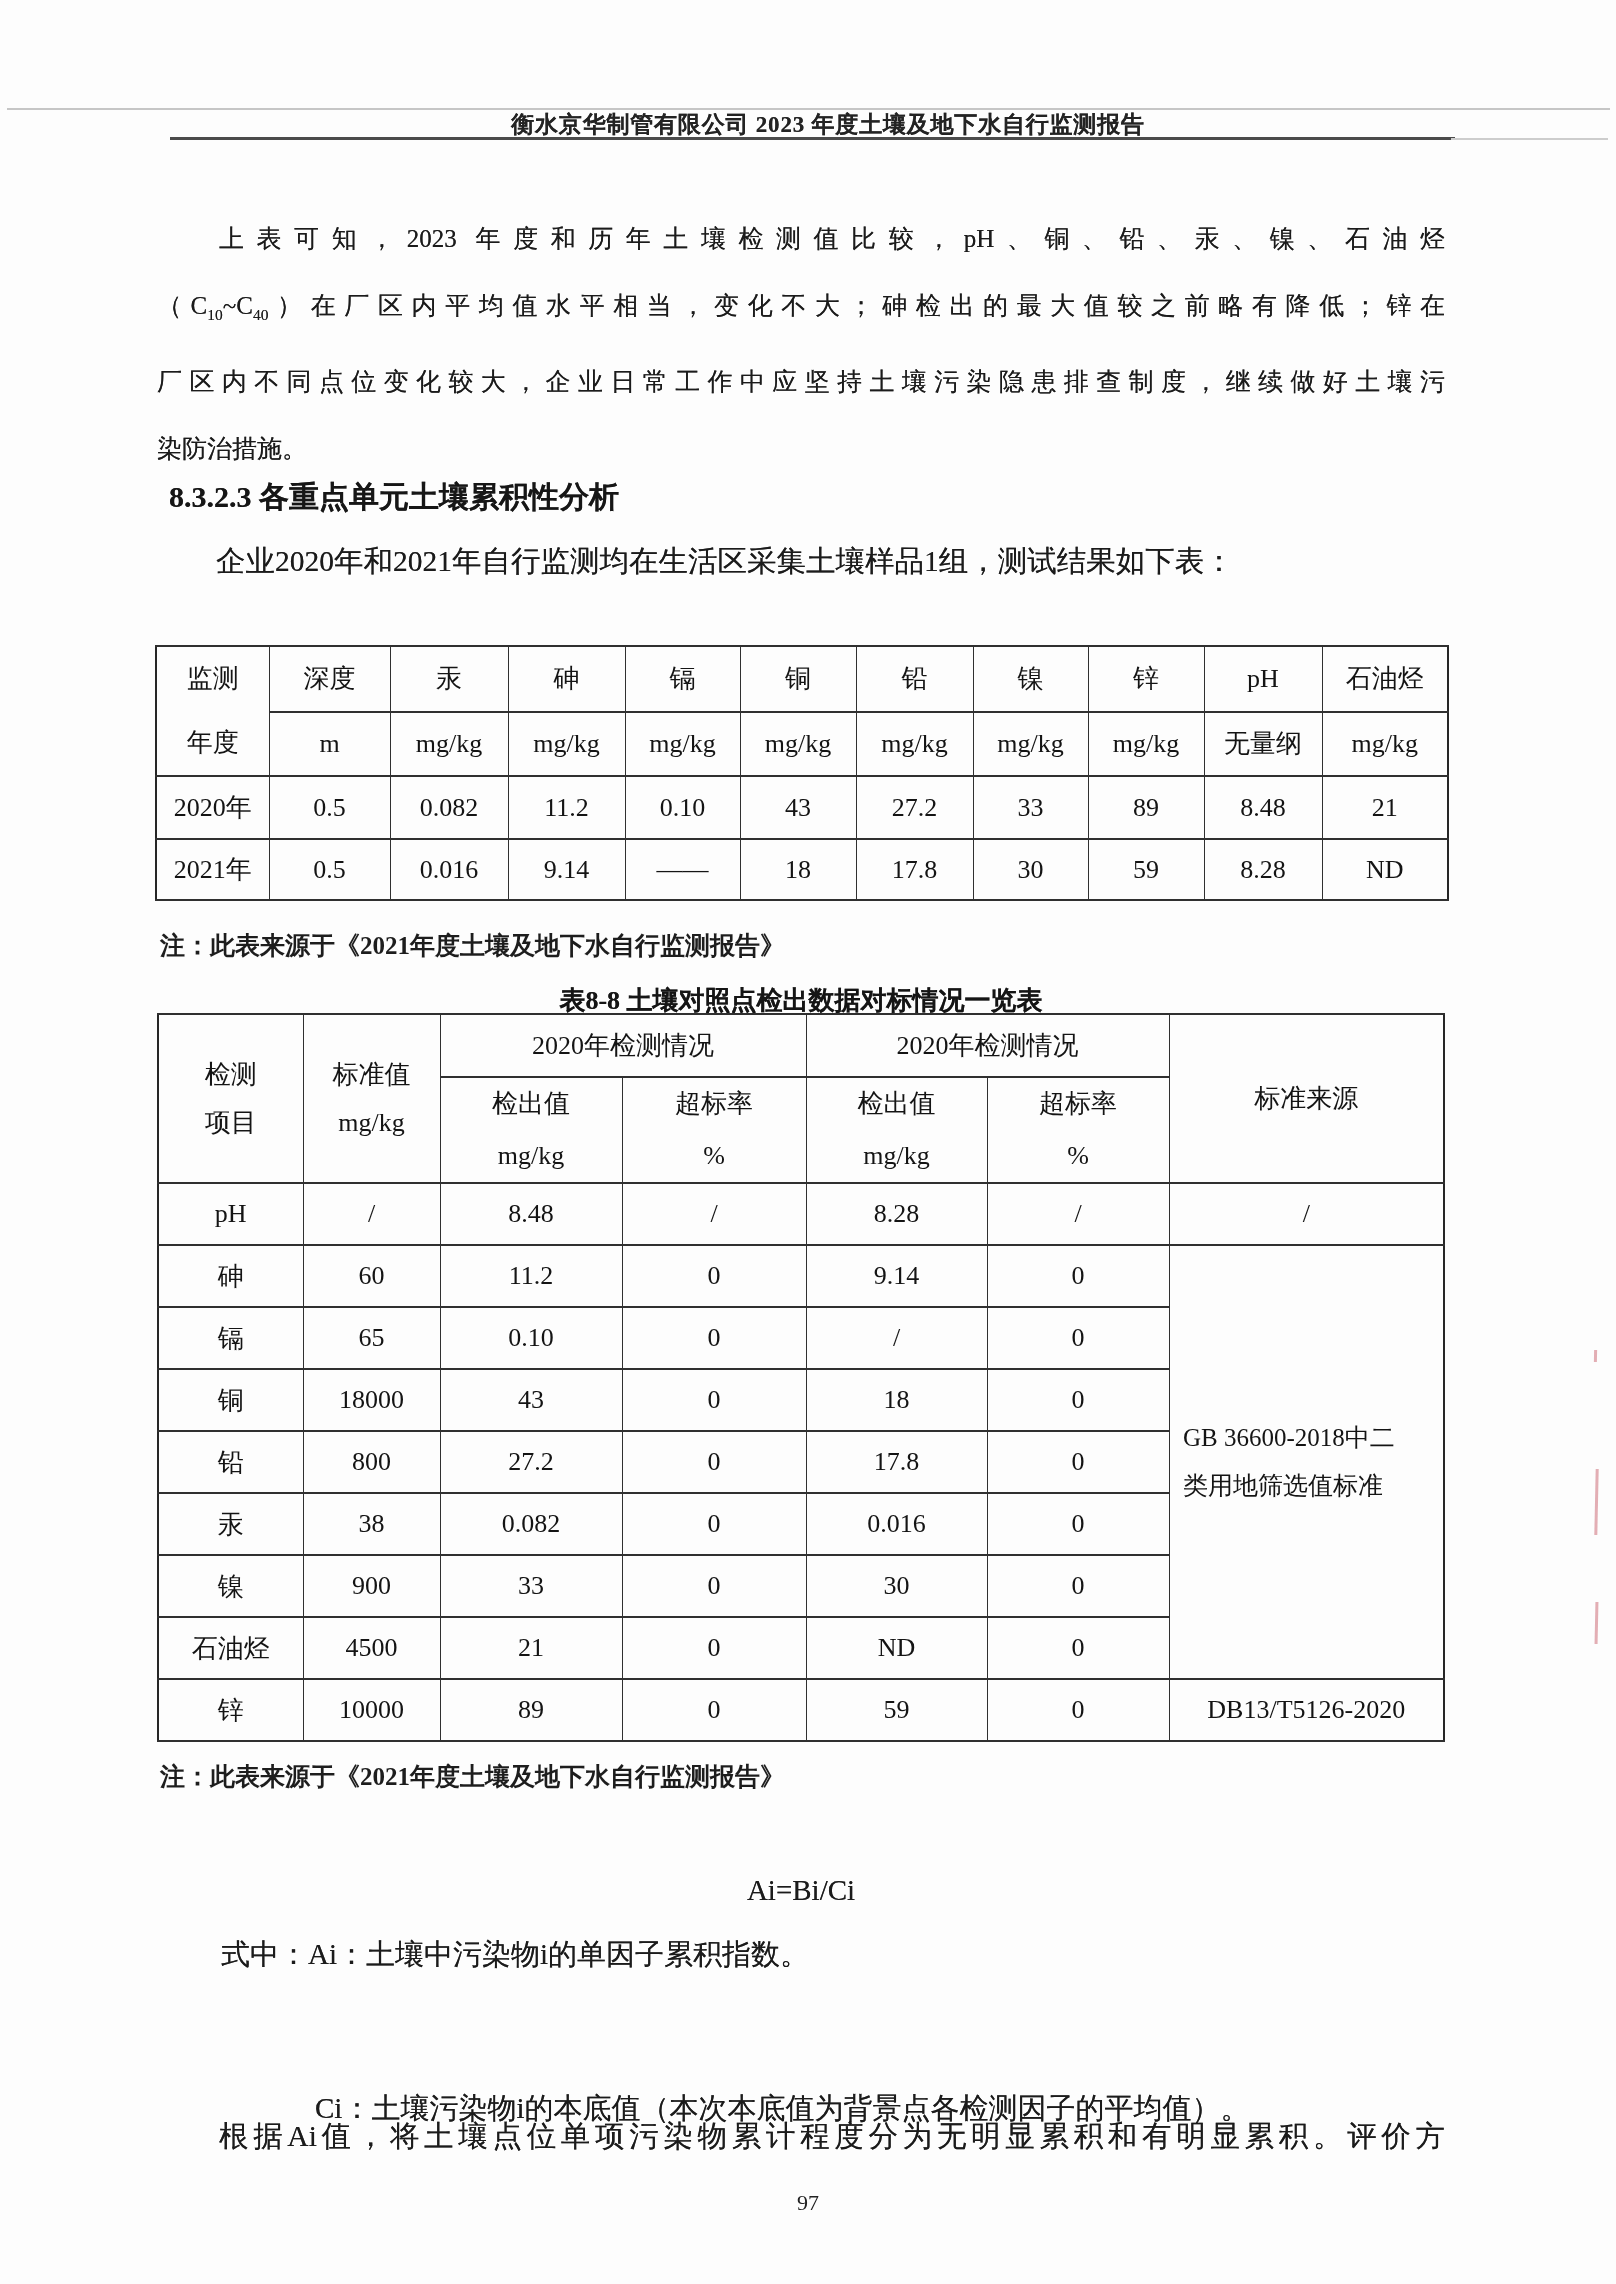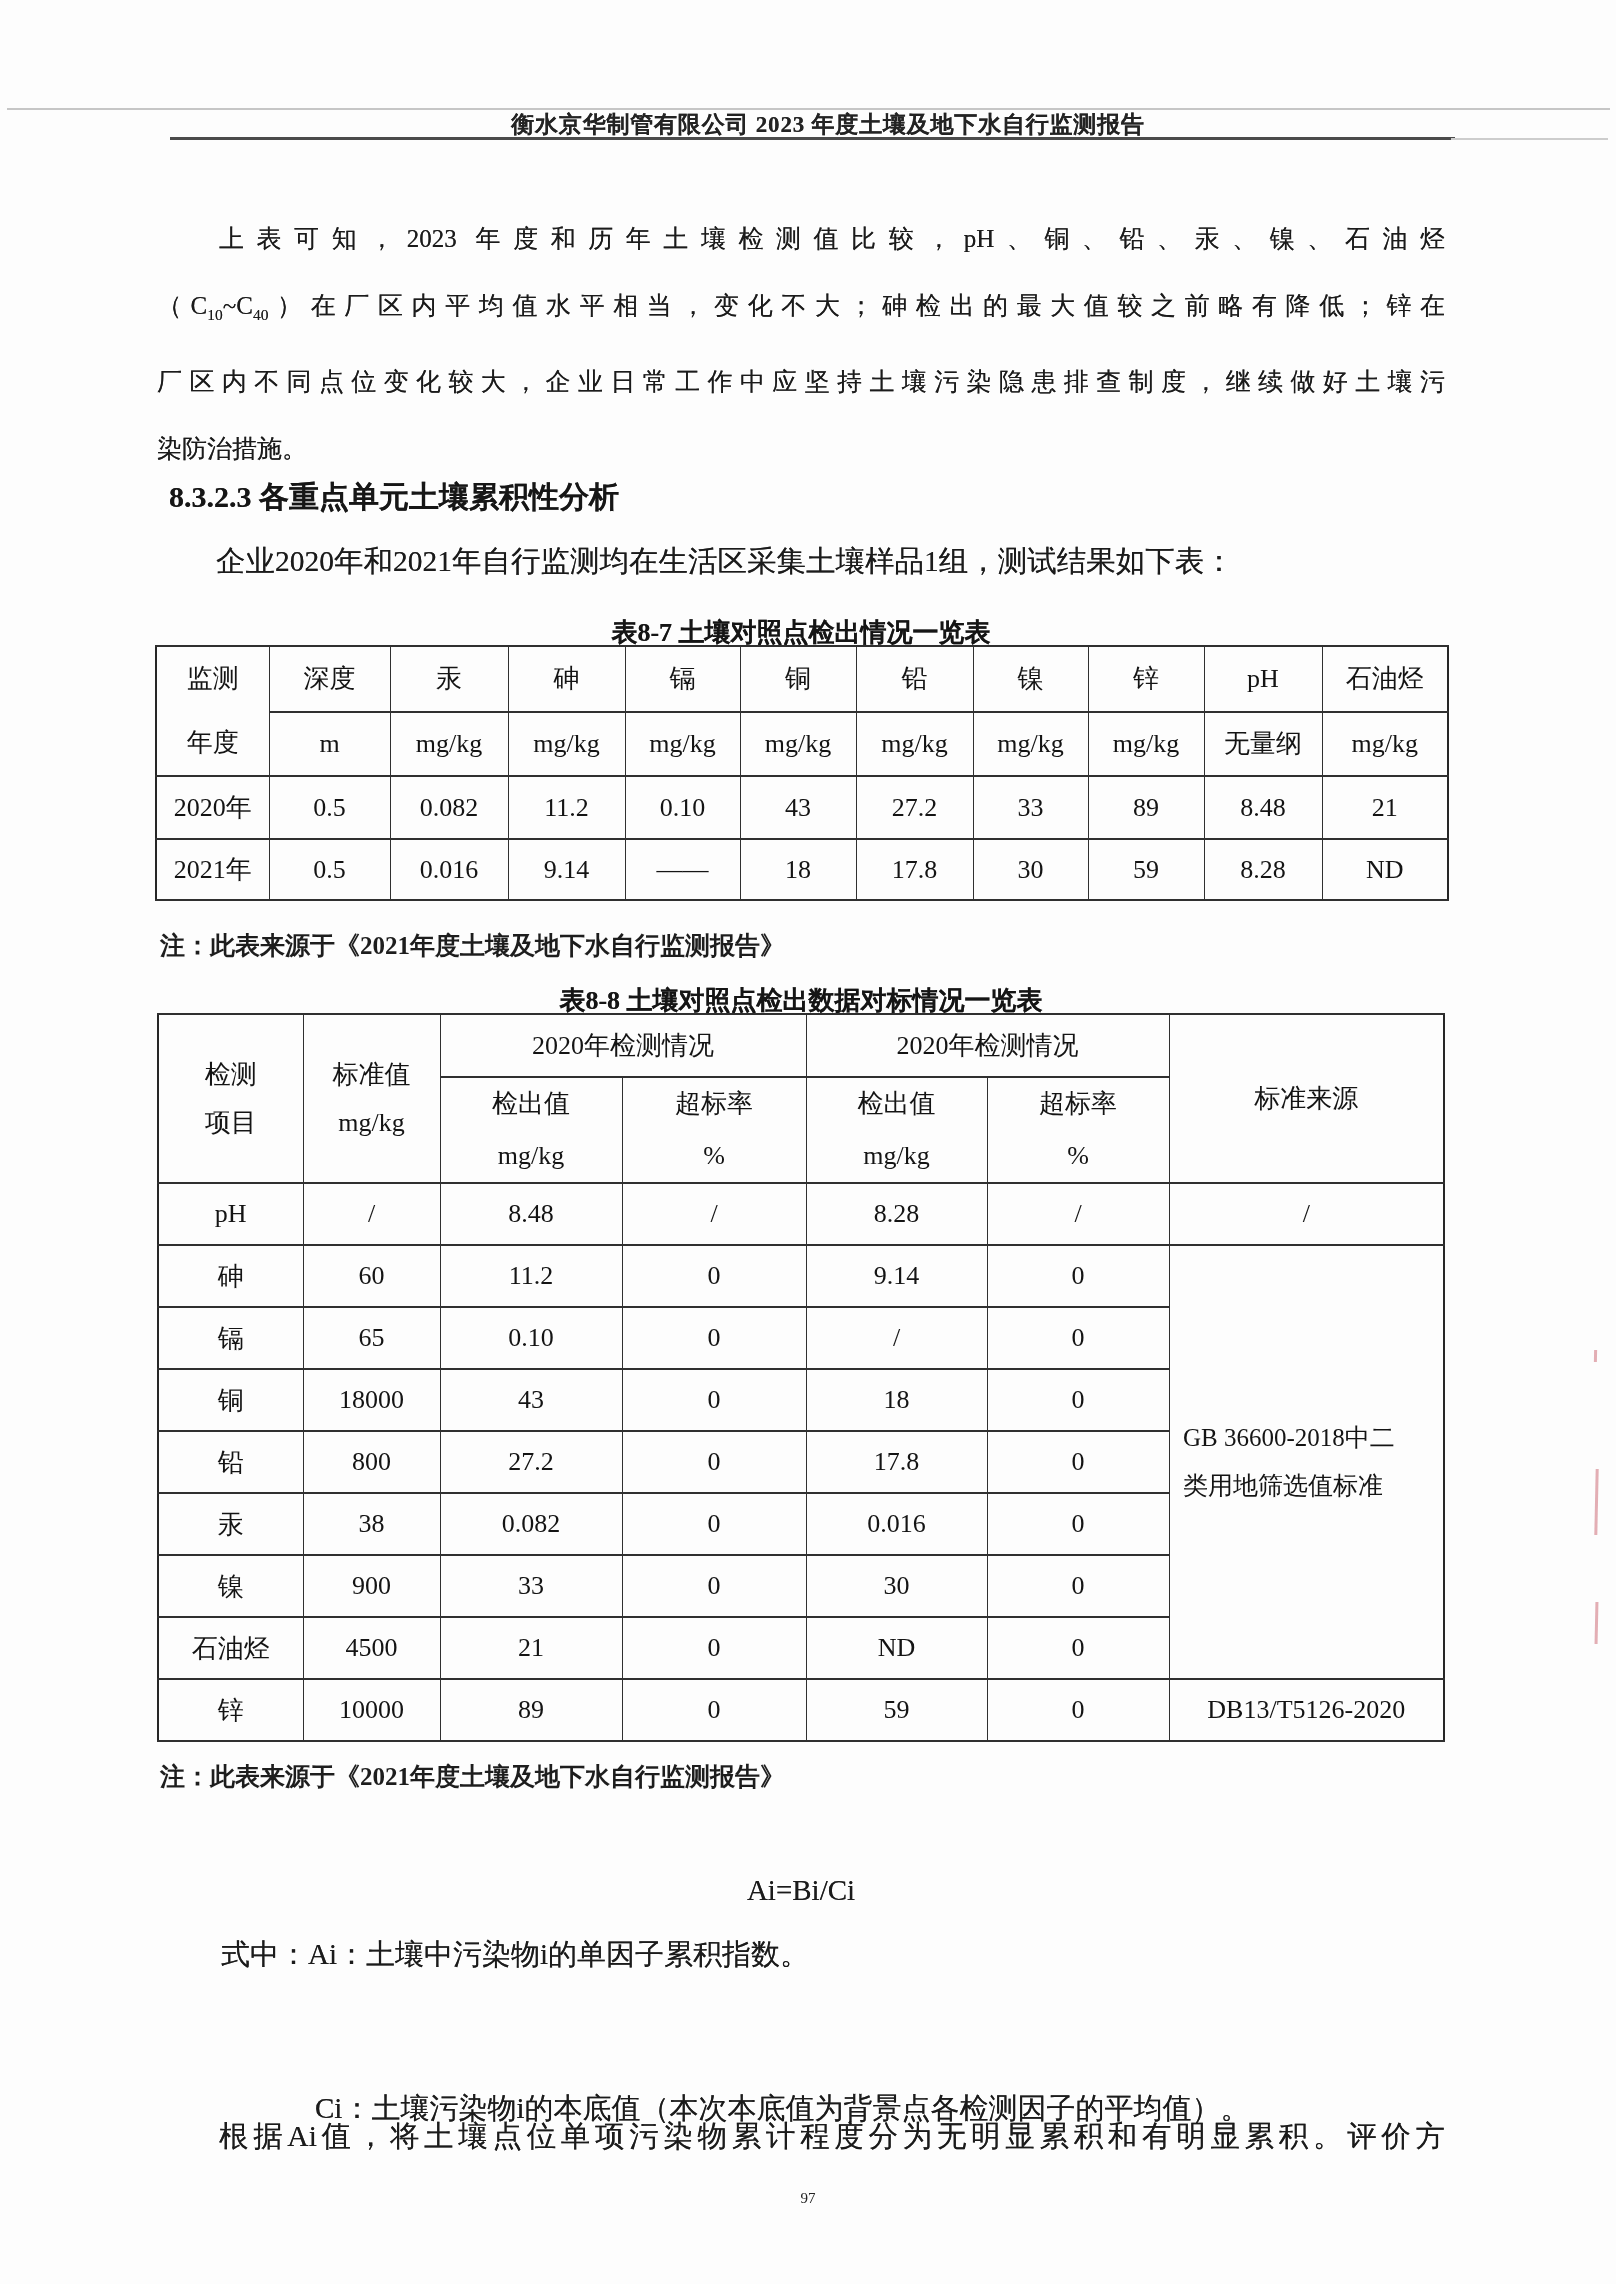--- a/index.html
+++ b/index.html
@@ -59,21 +59,21 @@
   .note2 { top:1760px; }
 
   .lead-line { position:absolute; top:1797px; left:157px; width:1288px; font-size:29px; text-indent:62px; }
   .formula   { position:absolute; top:1874px; left:157px; width:1288px; text-align:center; font-size:29px; }
   .defline   { position:absolute; font-size:29px; }
   .def-ai { top:1935px; left:221px; }
   .def-bi { top:1998px; left:315px; }
   .def-ci { top:2059px; left:315px;margin-top:30px; }
   .closing { position:absolute; top:2117px; left:157px; width:1288px; font-size:29.5px; text-indent:62px;
              text-align:justify; text-align-last:justify; text-justify:inter-character; }
-  .pageno { position:absolute; top:2190px; left:0; width:1616px; text-align:center; font-size:15px; color:#222; }
+  .pageno { position:absolute; top:2190px; left:0; width:1616px; text-align:center; font-size:22px; color:#222; }
 
   
   .artifact { position:absolute; background:rgba(196,78,92,0.45); transform:rotate(1.2deg); }
   .art1 { top:1350px; left:1594px; width:2.5px; height:11.8px; }
   .art2 { top:1469px; left:1595px; width:2.5px; height:66px; }
   .art3 { top:1602px; left:1595px; width:2.5px; height:42px; }
 </style>
 </head>
 <body>
 
@@ -87,21 +87,20 @@
   <div class="intro txt-thick">
     <div class="jl indent2">上表可知，2023 年度和历年土壤检测值比较，pH、铜、铅、汞、镍、石油烃</div>
     <div class="jl"><span>（C</span><sub>10</sub><span>~C</span><sub>40</sub><span>）在厂区内平均值水平相当，变化不大；砷检出的最大值较之前略有降低；锌在</span></div>
     <div class="jl">厂区内不同点位变化较大，企业日常工作中应坚持土壤污染隐患排查制度，继续做好土壤污</div>
     <div>染防治措施。</div>
   </div>
 
   <div class="heading txt-thick">8.3.2.3 各重点单元土壤累积性分析</div>
   <div class="sec-para txt-thick">企业2020年和2021年自行监测均在生活区采集土壤样品1组，测试结果如下表：</div>
 
-  <div class="tcaption cap87 txt-thick">表8-7 土壤对照点检出情况一览表</div>
   <table class="t87">
     <colgroup>
       <col style="width:113px">
         <col style="width:121px">
         <col style="width:118px">
         <col style="width:117px">
       <col style="width:115px">
         <col style="width:116px">
         <col style="width:117px">
         <col style="width:115px">

